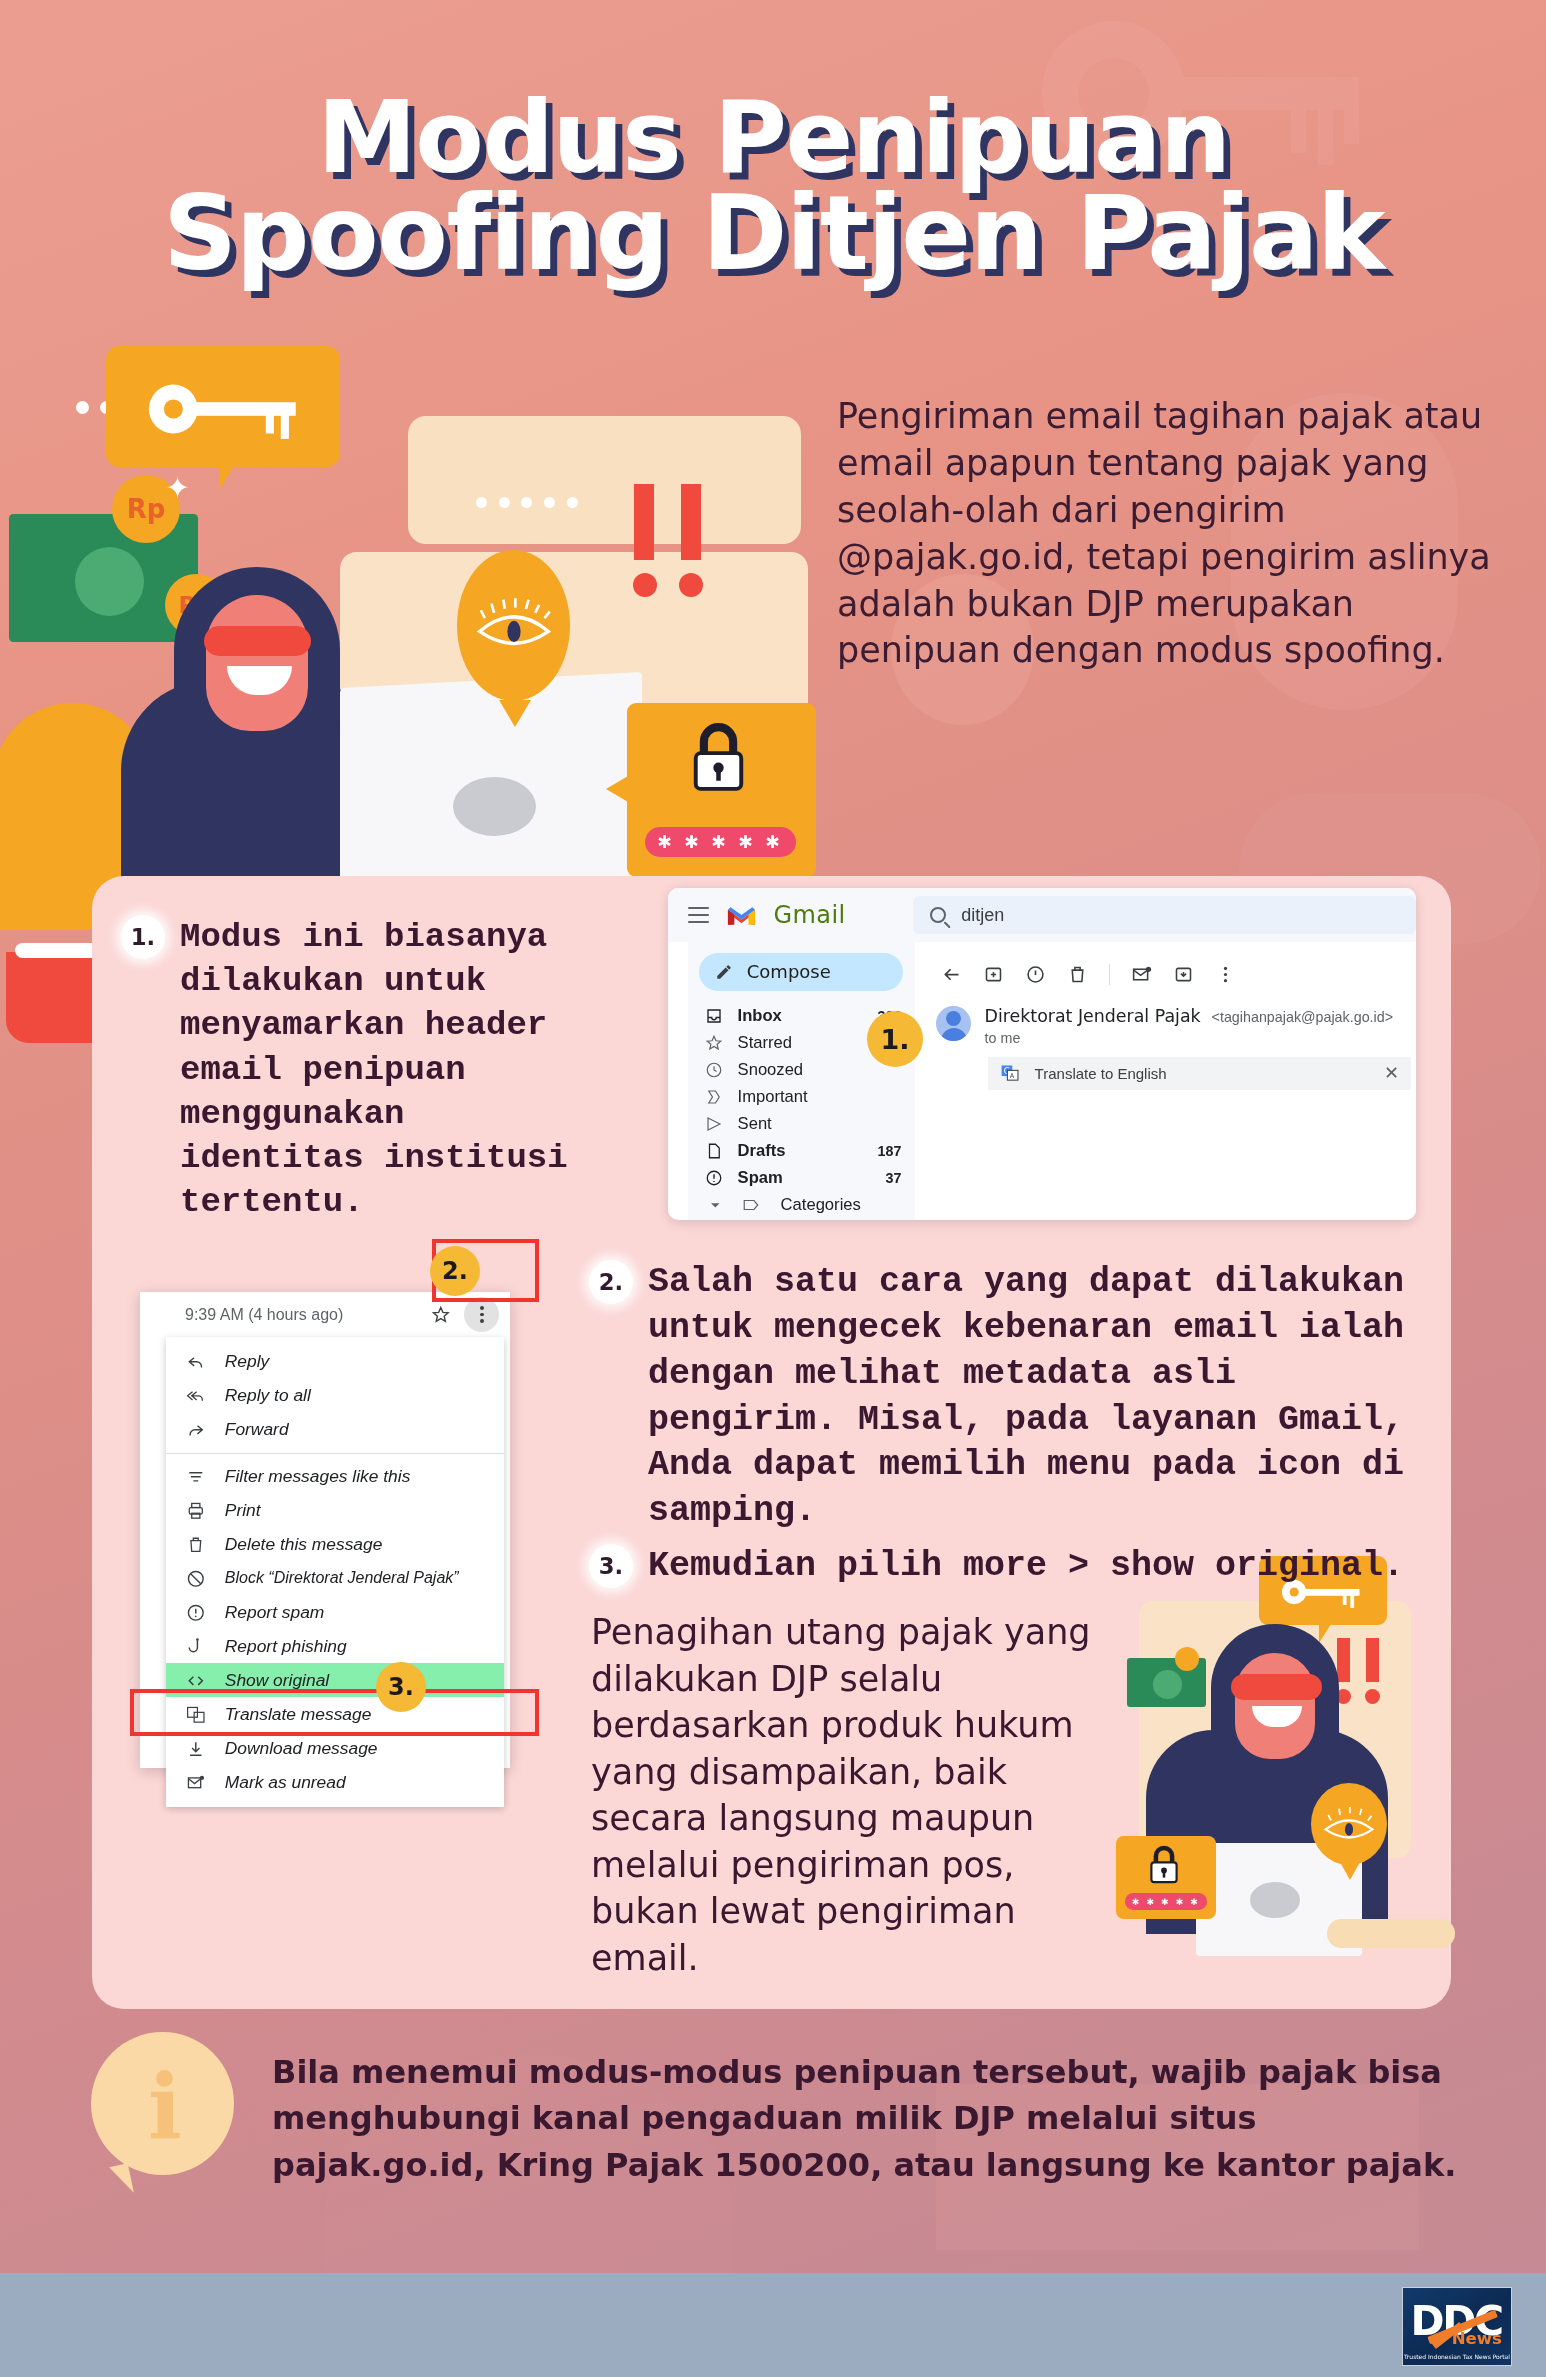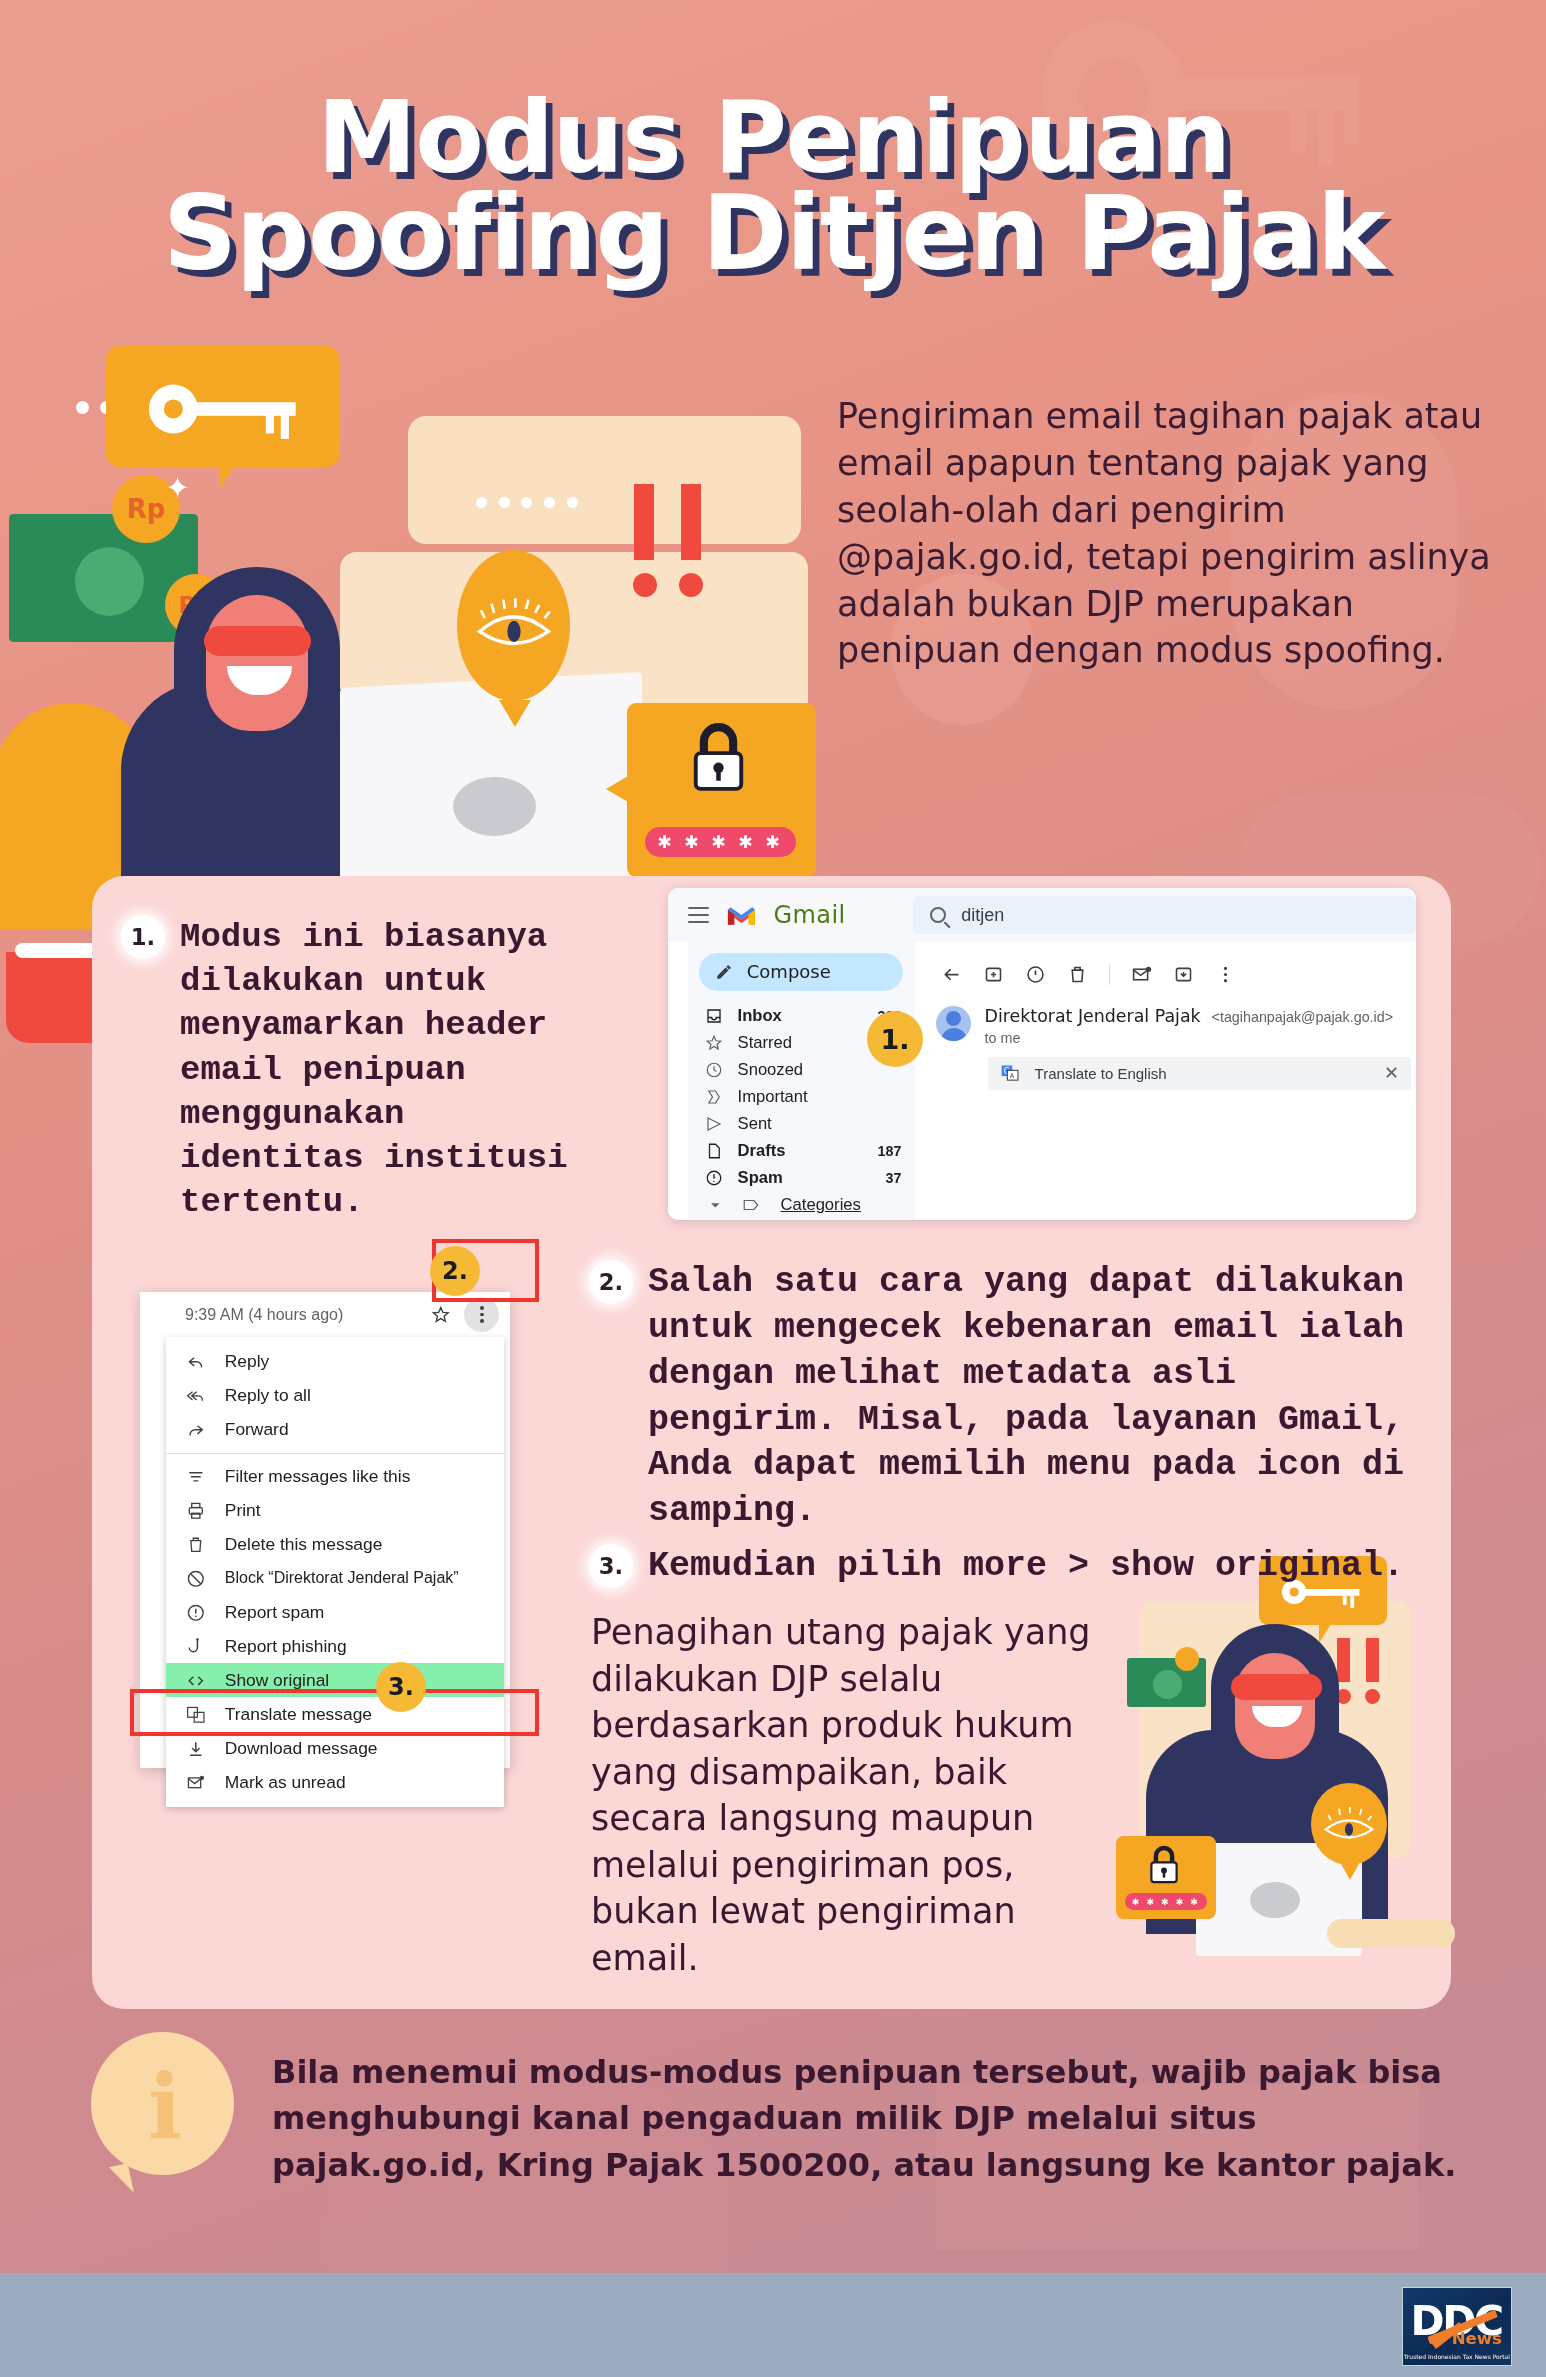--- a/index.html
+++ b/index.html
@@ -329,20 +329,21 @@
     display:flex; align-items:center; justify-content:center;
     flex-direction: column; gap:3px;
   }
   .ms-kebab-wrap i { display:block; width:3.8px;height:3.8px;border-radius:50%;background:#3c4043; }
 
   .ms-menu {
     margin: 0 6px 0 26px;
     background:#fff;
     box-shadow: 0 1.5px 7.6px rgba(0,0,0,.22);
     padding: 7.6px 0;
+    font-style: italic;
   }
   .ms-item {
     display:flex; align-items:center;
     height: 34px; gap: 19.6px; padding-left: 19.6px;
     font-size: 17.4px; color: #202124;
   }
   .ms-item .mi { width: 19.6px; height:19.6px; flex:0 0 auto; }
   .ms-item.hl { background: #86efac; align-items: center; }
   .ms-sep { height:0.8px; background:#e0e0e0; margin: 6px 0; }
 
@@ -653,21 +654,21 @@
             <span class="cnt">187</span>
           </div>
           <div class="gm-nav-item bold">
             <svg class="ic" viewBox="0 0 24 24">
                 <circle cx="12" cy="12" r="9" fill="none" stroke="#202124" stroke-width="1.7"></circle>
                 <path d="M12 7v6M12 16v1.4" stroke="#202124" stroke-width="1.9"></path>
               </svg>
             <span class="lbl">Spam</span>
             <span class="cnt">37</span>
           </div>
-          <div class="gm-nav-item" style="padding-left:22px;gap:21px;text-decoration:underline;">
+          <div class="gm-nav-item" style="padding-left:22px;gap:21px;">
             <svg style="width:10.6px;height:10.6px;" viewBox="0 0 10 10">
                 <path d="M1 3l4 4 4-4z" fill="#5f6368"></path>
               </svg>
             <svg class="ic" viewBox="0 0 24 24">
                 <path d="M3 6h13l5 6-5 6H3z" fill="none" stroke="#5f6368" stroke-width="1.6"></path>
               </svg>
             <span class="lbl">Categories</span>
           </div>
         </div>
       </div>

